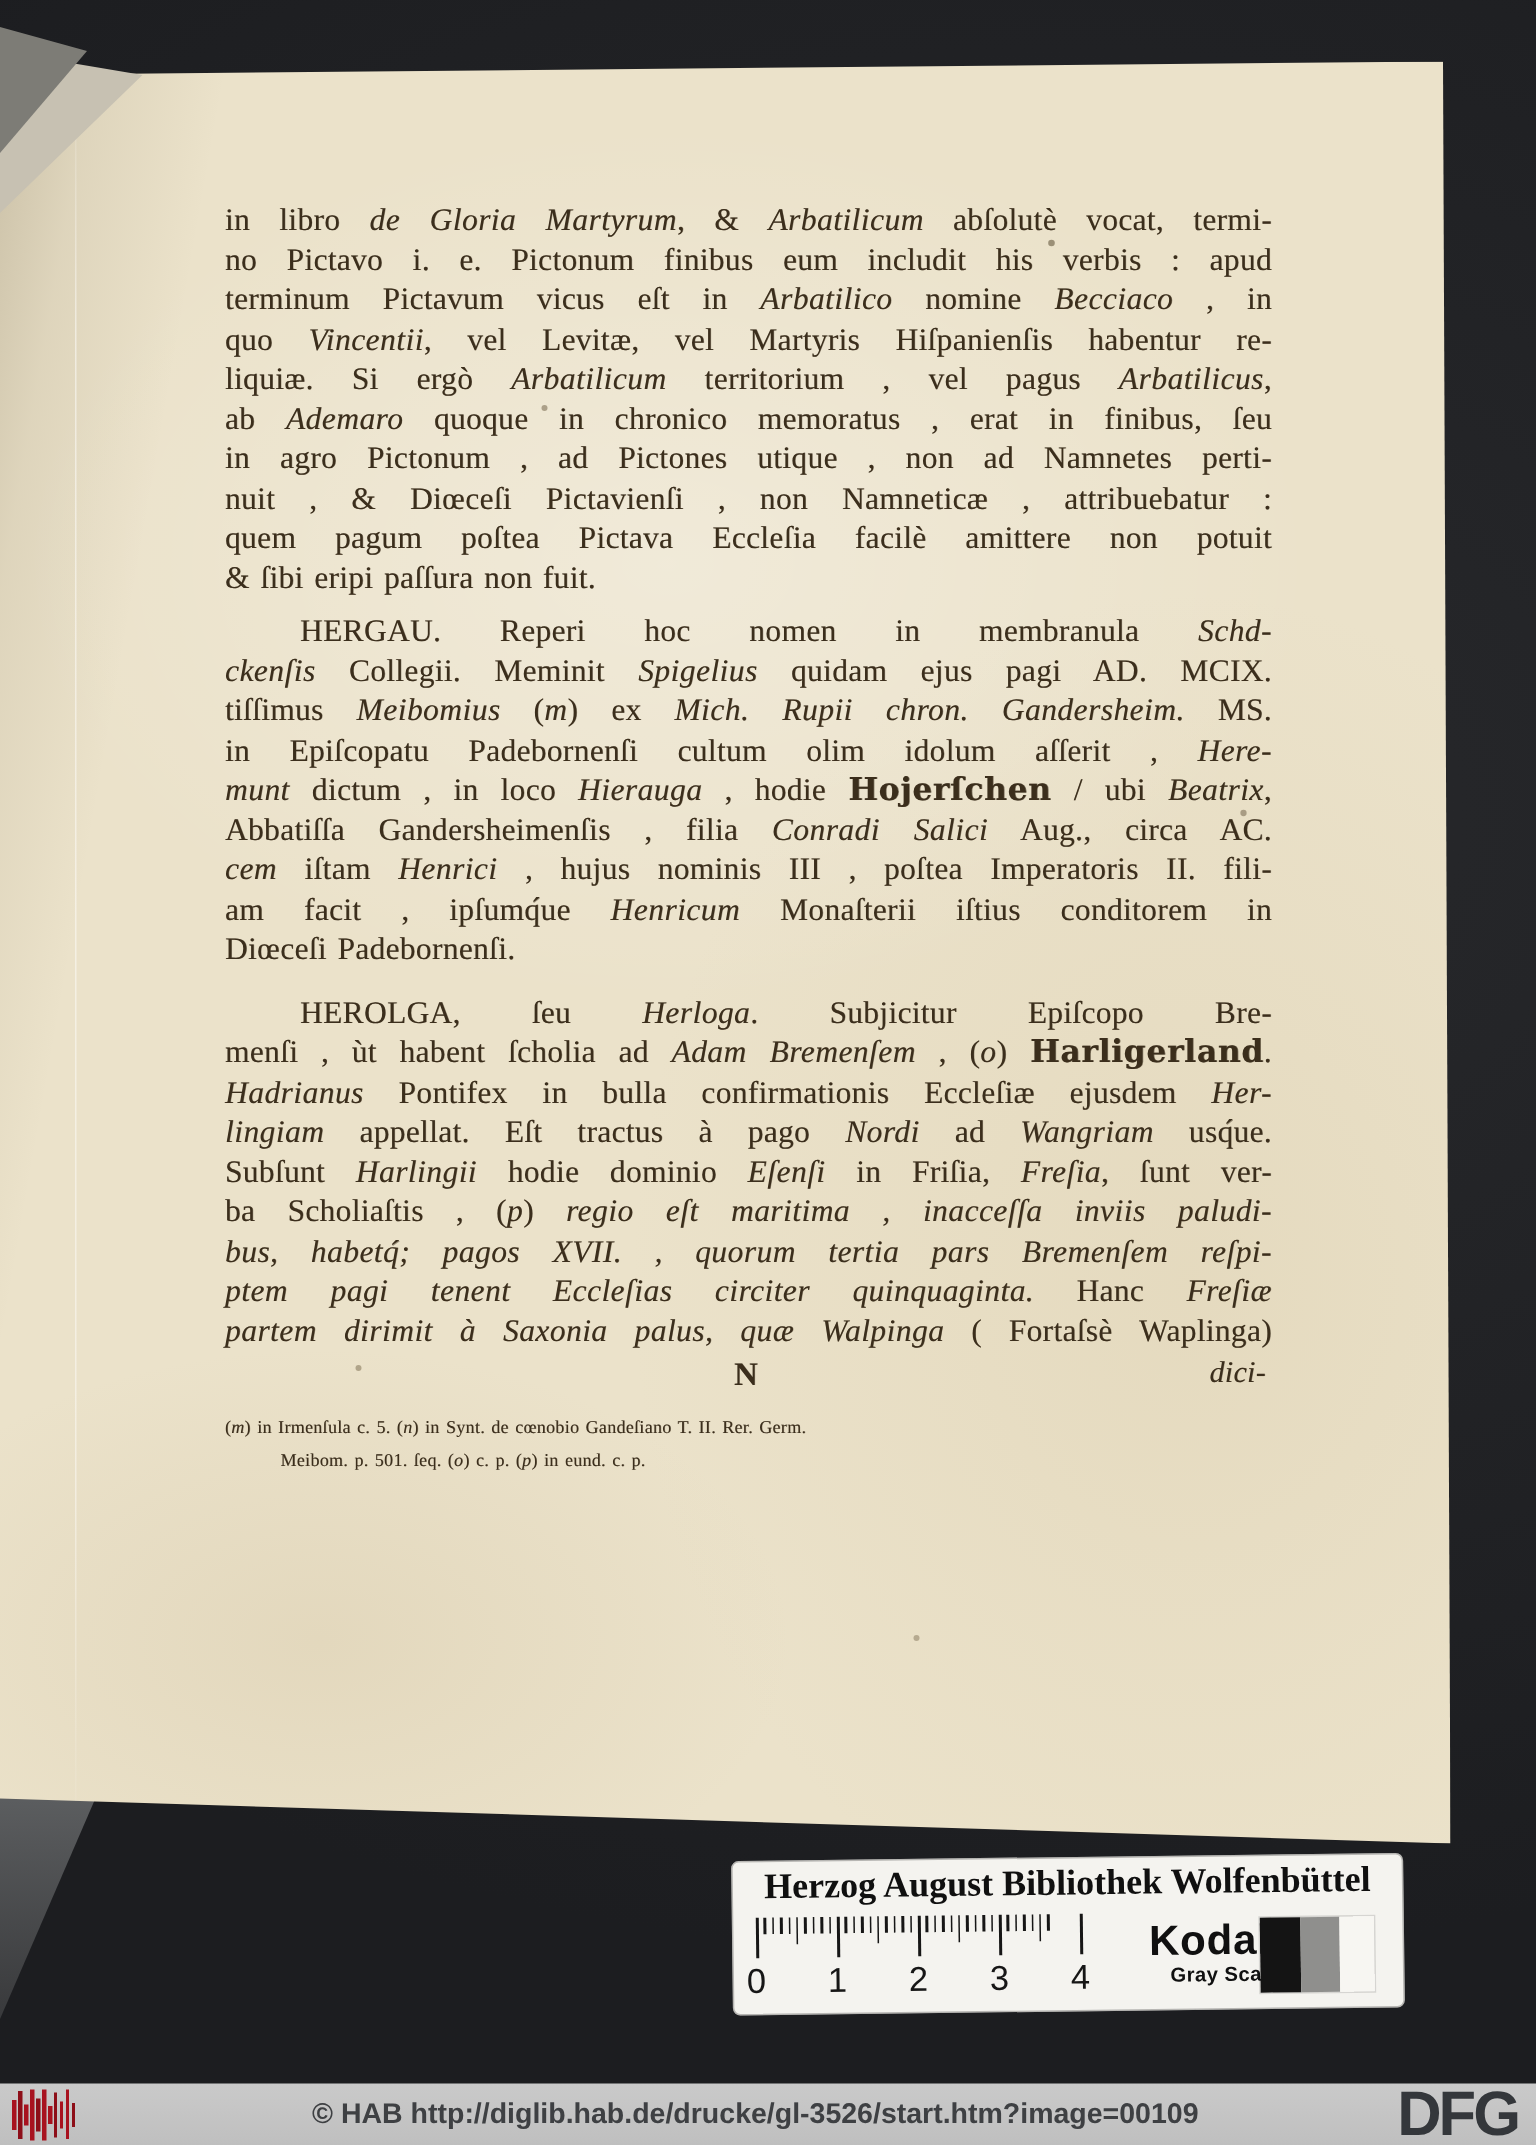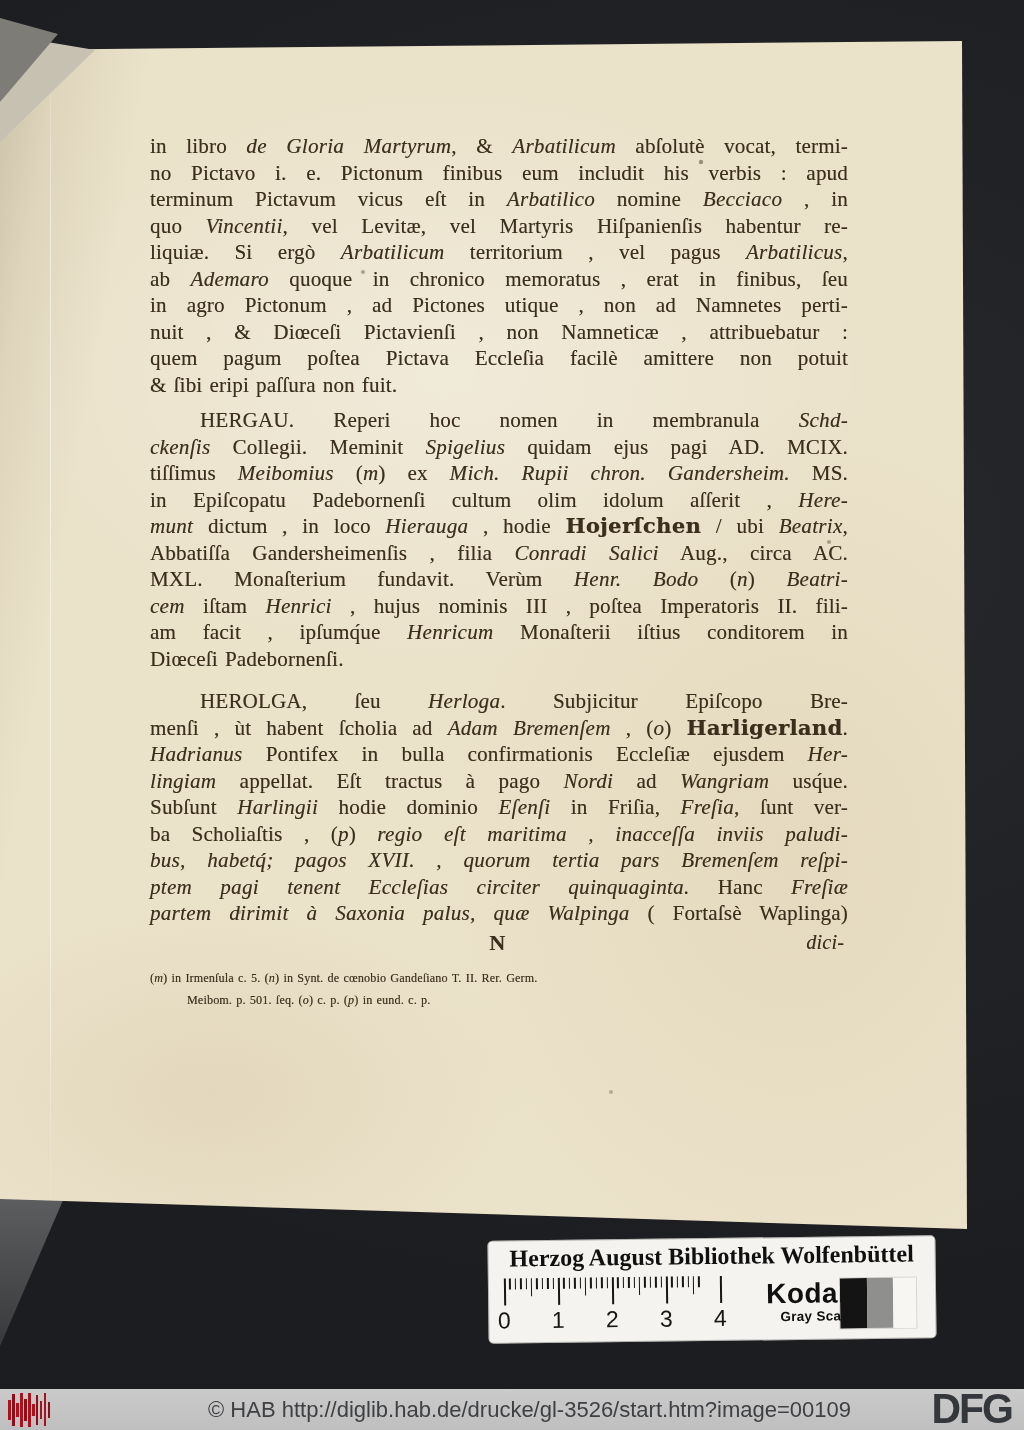--- a/index.html
+++ b/index.html
@@ -76,21 +76,21 @@
   .patch .pb{flex:1;background:#141414;}
   .patch .pg{flex:1;background:#8f8f8d;}
   .patch .pw{flex:0.85;background:#f7f6f2;}
   
   .footer-bar{position:absolute;left:0;bottom:0;width:1024px;height:41px;z-index:5;
               background:linear-gradient(var(--footer_bar), #bfbfbf);}
   .hab-logo{position:absolute;left:8px;top:3px;width:44px;height:35px;display:flex;
             align-items:center;gap:1.4px;}
   .hab-logo i{display:block;width:2.6px;background:var(--hab_red);}
   .footer-url{position:absolute;left:208px;top:0;height:41px;line-height:42px;white-space:nowrap;
-              font-family:"Liberation Sans", sans-serif;font-size:22px;color:#3e4043;}
+              font-family:"Liberation Sans", sans-serif;font-size:19px;color:#3e4043;font-weight:bold;}
   .dfg-logo{position:absolute;right:12px;top:-3px;height:41px;line-height:46px;
             font-family:"Liberation Sans", sans-serif;font-weight:bold;font-size:41px;
             letter-spacing:-2px;color:var(--dfg);transform:scaleY(1.02);}
 </style>
 </head>
 <body>
 
 <div class="stage">
 
   <div class="page">
@@ -111,21 +111,20 @@
           <div class="line">quem pagum  poſtea Pictava Eccleſia facilè amittere non potuit</div>
           <div class="line short">&amp; ſibi eripi paſſura non fuit.</div>
         </div>
         <div class="para m1">
           <div class="line indent">HERGAU.   Reperi hoc nomen in membranula <i>Schd-</i></div>
           <div class="line"><i>ckenſis</i> Collegii.  Meminit <i>Spigelius</i> quidam ejus pagi AD.  MCIX.</div>
           <div class="line">tiſſimus <i>Meibomius</i> (<i>m</i>) ex <i>Mich. Rupii chron. Gandersheim.</i> MS.</div>
           <div class="line">in Epiſcopatu Padebornenſi cultum olim idolum aſſerit , <i>Here-</i></div>
           <div class="line"><i>munt</i> dictum , in loco <i>Hierauga</i> ,  hodie <span class="bl">Hojerſchen</span> / ubi <i>Beatrix</i>,</div>
           <div class="line">Abbatiſſa Gandersheimenſis ,  filia <i>Conradi Salici</i> Aug., circa AC.</div>
-          <div class="line">MXL.  Monaſterium fundavit.   Verùm <i>Henr. Bodo</i> (<i>n</i>) <i>Beatri-</i></div>
           <div class="line"><i>cem</i> iſtam <i>Henrici</i> ,  hujus nominis III , poſtea Imperatoris II. fili-</div>
           <div class="line">am facit ,  ipſumq́ue <i>Henricum</i> Monaſterii iſtius conditorem in</div>
           <div class="line short">Diœceſi Padebornenſi.</div>
         </div>
         <div class="para m2">
           <div class="line indent">HEROLGA,  ſeu <i>Herloga</i>.   Subjicitur Epiſcopo Bre-</div>
           <div class="line">menſi , ùt habent ſcholia ad <i>Adam Bremenſem</i> , (<i>o</i>) <span class="bl">Harligerland</span>.</div>
           <div class="line"><i>Hadrianus</i> Pontifex in bulla confirmationis Eccleſiæ ejusdem <i>Her-</i></div>
           <div class="line"><i>lingiam</i> appellat.   Eſt tractus à pago <i>Nordi</i> ad <i>Wangriam</i> usq́ue.</div>
           <div class="line">Subſunt <i>Harlingii</i> hodie dominio <i>Eſenſi</i> in Friſia,   <i>Freſia</i>, ſunt ver-</div>

